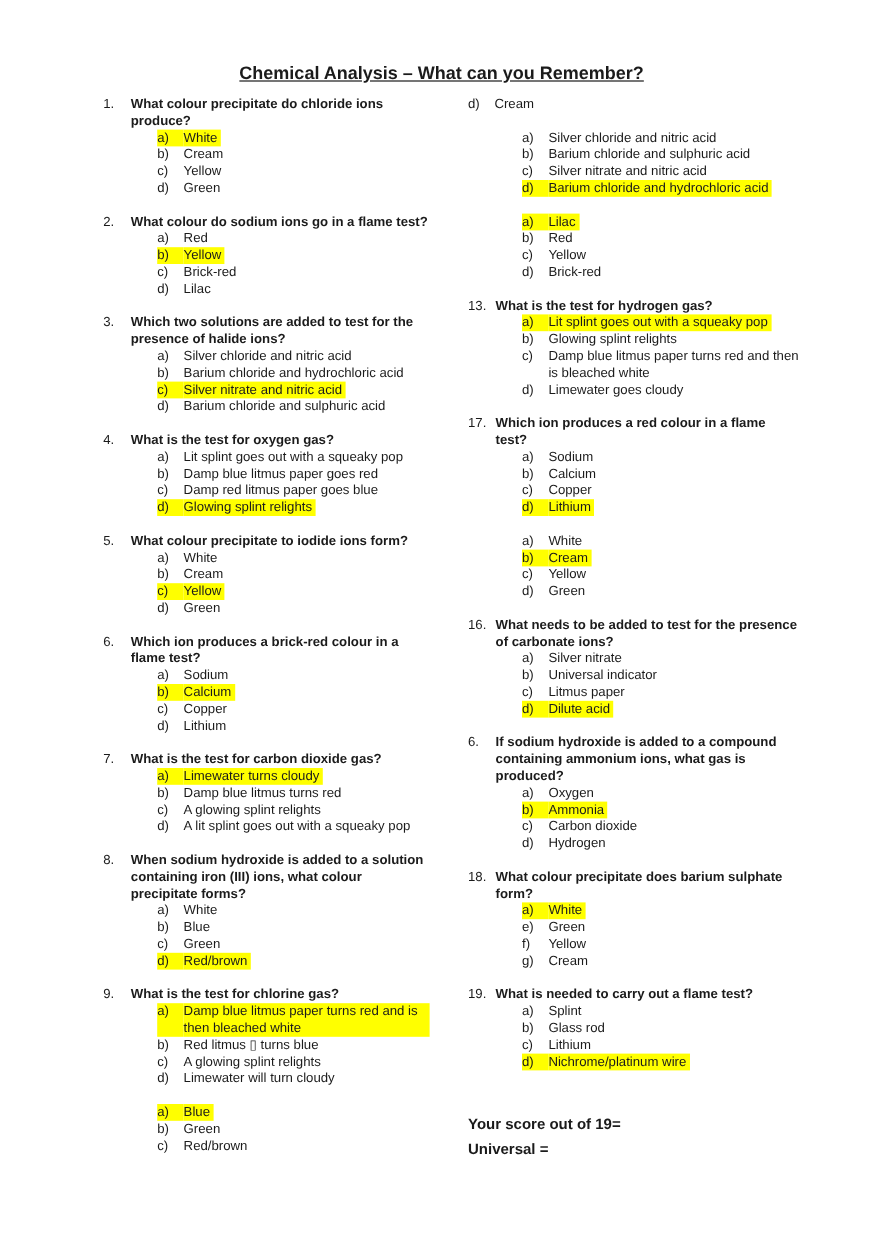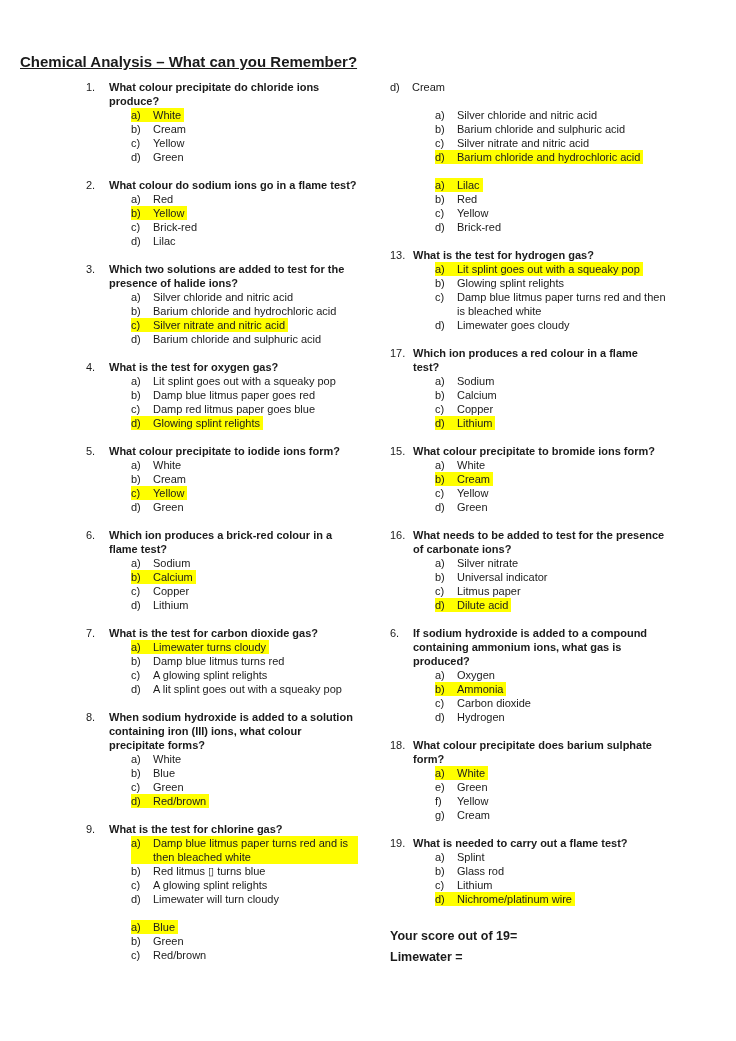--- a/index.html
+++ b/index.html
@@ -13,20 +13,21 @@
     color: #1b1b1b;
     overflow: hidden;
     box-sizing: border-box;
     padding: 52px 20px 0 86px;
   }
   .title {
     margin: 0 0 9px 0;
     font-size: 15px;
     font-weight: bold;
     text-decoration: underline;
+    text-align: center;
     line-height: 19px;
     
     margin-left: -66px;
   }
   .content {
     display: flex;
     align-items: flex-start;
   }
   .col { width: 272px; }
   .col.right { width: 276px; margin-left: 32px; }
@@ -37,21 +38,21 @@
   .qtext { flex: 1; font-weight: bold; }
   .options { margin-left: 45px; }
   .option { display: flex; line-height: 14px; }
   .letter { width: 22px; flex: 0 0 22px; }
   .otext { flex: 1; }
   .option.hl .letter { background: #ffff00; }
   .option.hl .otext { background: #ffff00; padding-right: 3px; flex: 0 1 auto; }
 
   .orphan { margin-bottom: 14px; }
 
-  .footer { margin-top: 20px; font-weight: bold; font-size: 12.5px; line-height: 21px; }
+  .footer { margin-top: 35px; font-weight: bold; font-size: 12.5px; line-height: 21px; }
 </style>
 <style>.option.hl .letter, .option.hl .otext { background: #ffff00; }</style></head>
 <body>
 
 <div class="page">
   <h1 class="title">Chemical Analysis – What can you Remember?</h1>
   <div class="content">
     <div class="col" id="col-left">
         <div class="question">
           <div class="qrow">
@@ -374,24 +375,20 @@
                 <span class="letter">c)</span>
                 <span class="otext">Copper</span>
               </div>
               <div class="option hl">
                 <span class="letter">d)</span>
                 <span class="otext">Lithium</span>
               </div>
             </div>
           </div>
           <div class="question">
-            <div class="qrow">
-              <span class="qnum">15.</span>
-              <span class="qtext">What colour precipitate to bromide ions form?</span>
-            </div>
             <div class="options">
               <div class="option">
                 <span class="letter">a)</span>
                 <span class="otext">White</span>
               </div>
               <div class="option hl">
                 <span class="letter">b)</span>
                 <span class="otext">Cream</span>
               </div>
               <div class="option">
@@ -496,17 +493,17 @@
               </div>
               <div class="option hl">
                 <span class="letter">d)</span>
                 <span class="otext">Nichrome/platinum wire</span>
               </div>
             </div>
           </div>
         </div>
       <div class="footer">
         <div>Your score out of 19=</div>
-        <div>Limewater =</div>
+        <div>Universal =</div>
       </div>
     </div>
   </div>
 </div>
 
 </body></html>

